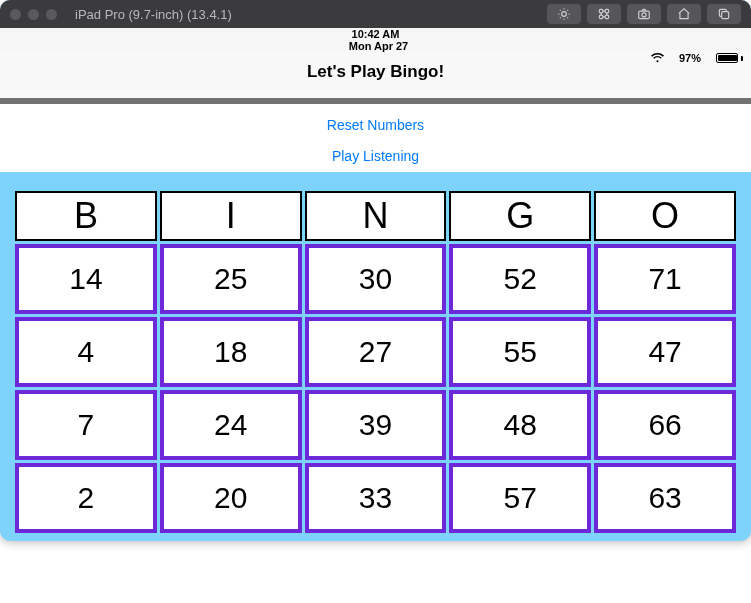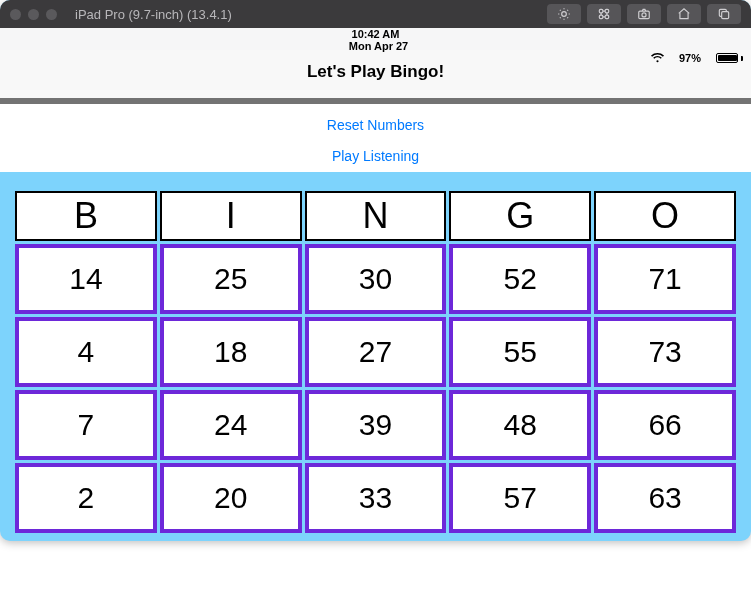--- a/index.html
+++ b/index.html
@@ -227,21 +227,21 @@
             <td>25</td>
             <td>30</td>
             <td>52</td>
             <td>71</td>
           </tr>
           <tr>
             <td>4</td>
             <td>18</td>
             <td>27</td>
             <td>55</td>
-            <td>73</td>
+            <td>47</td>
           </tr>
           <tr>
             <td>7</td>
             <td>24</td>
             <td>39</td>
             <td>48</td>
             <td>66</td>
           </tr>
           <tr>
             <td>2</td>

